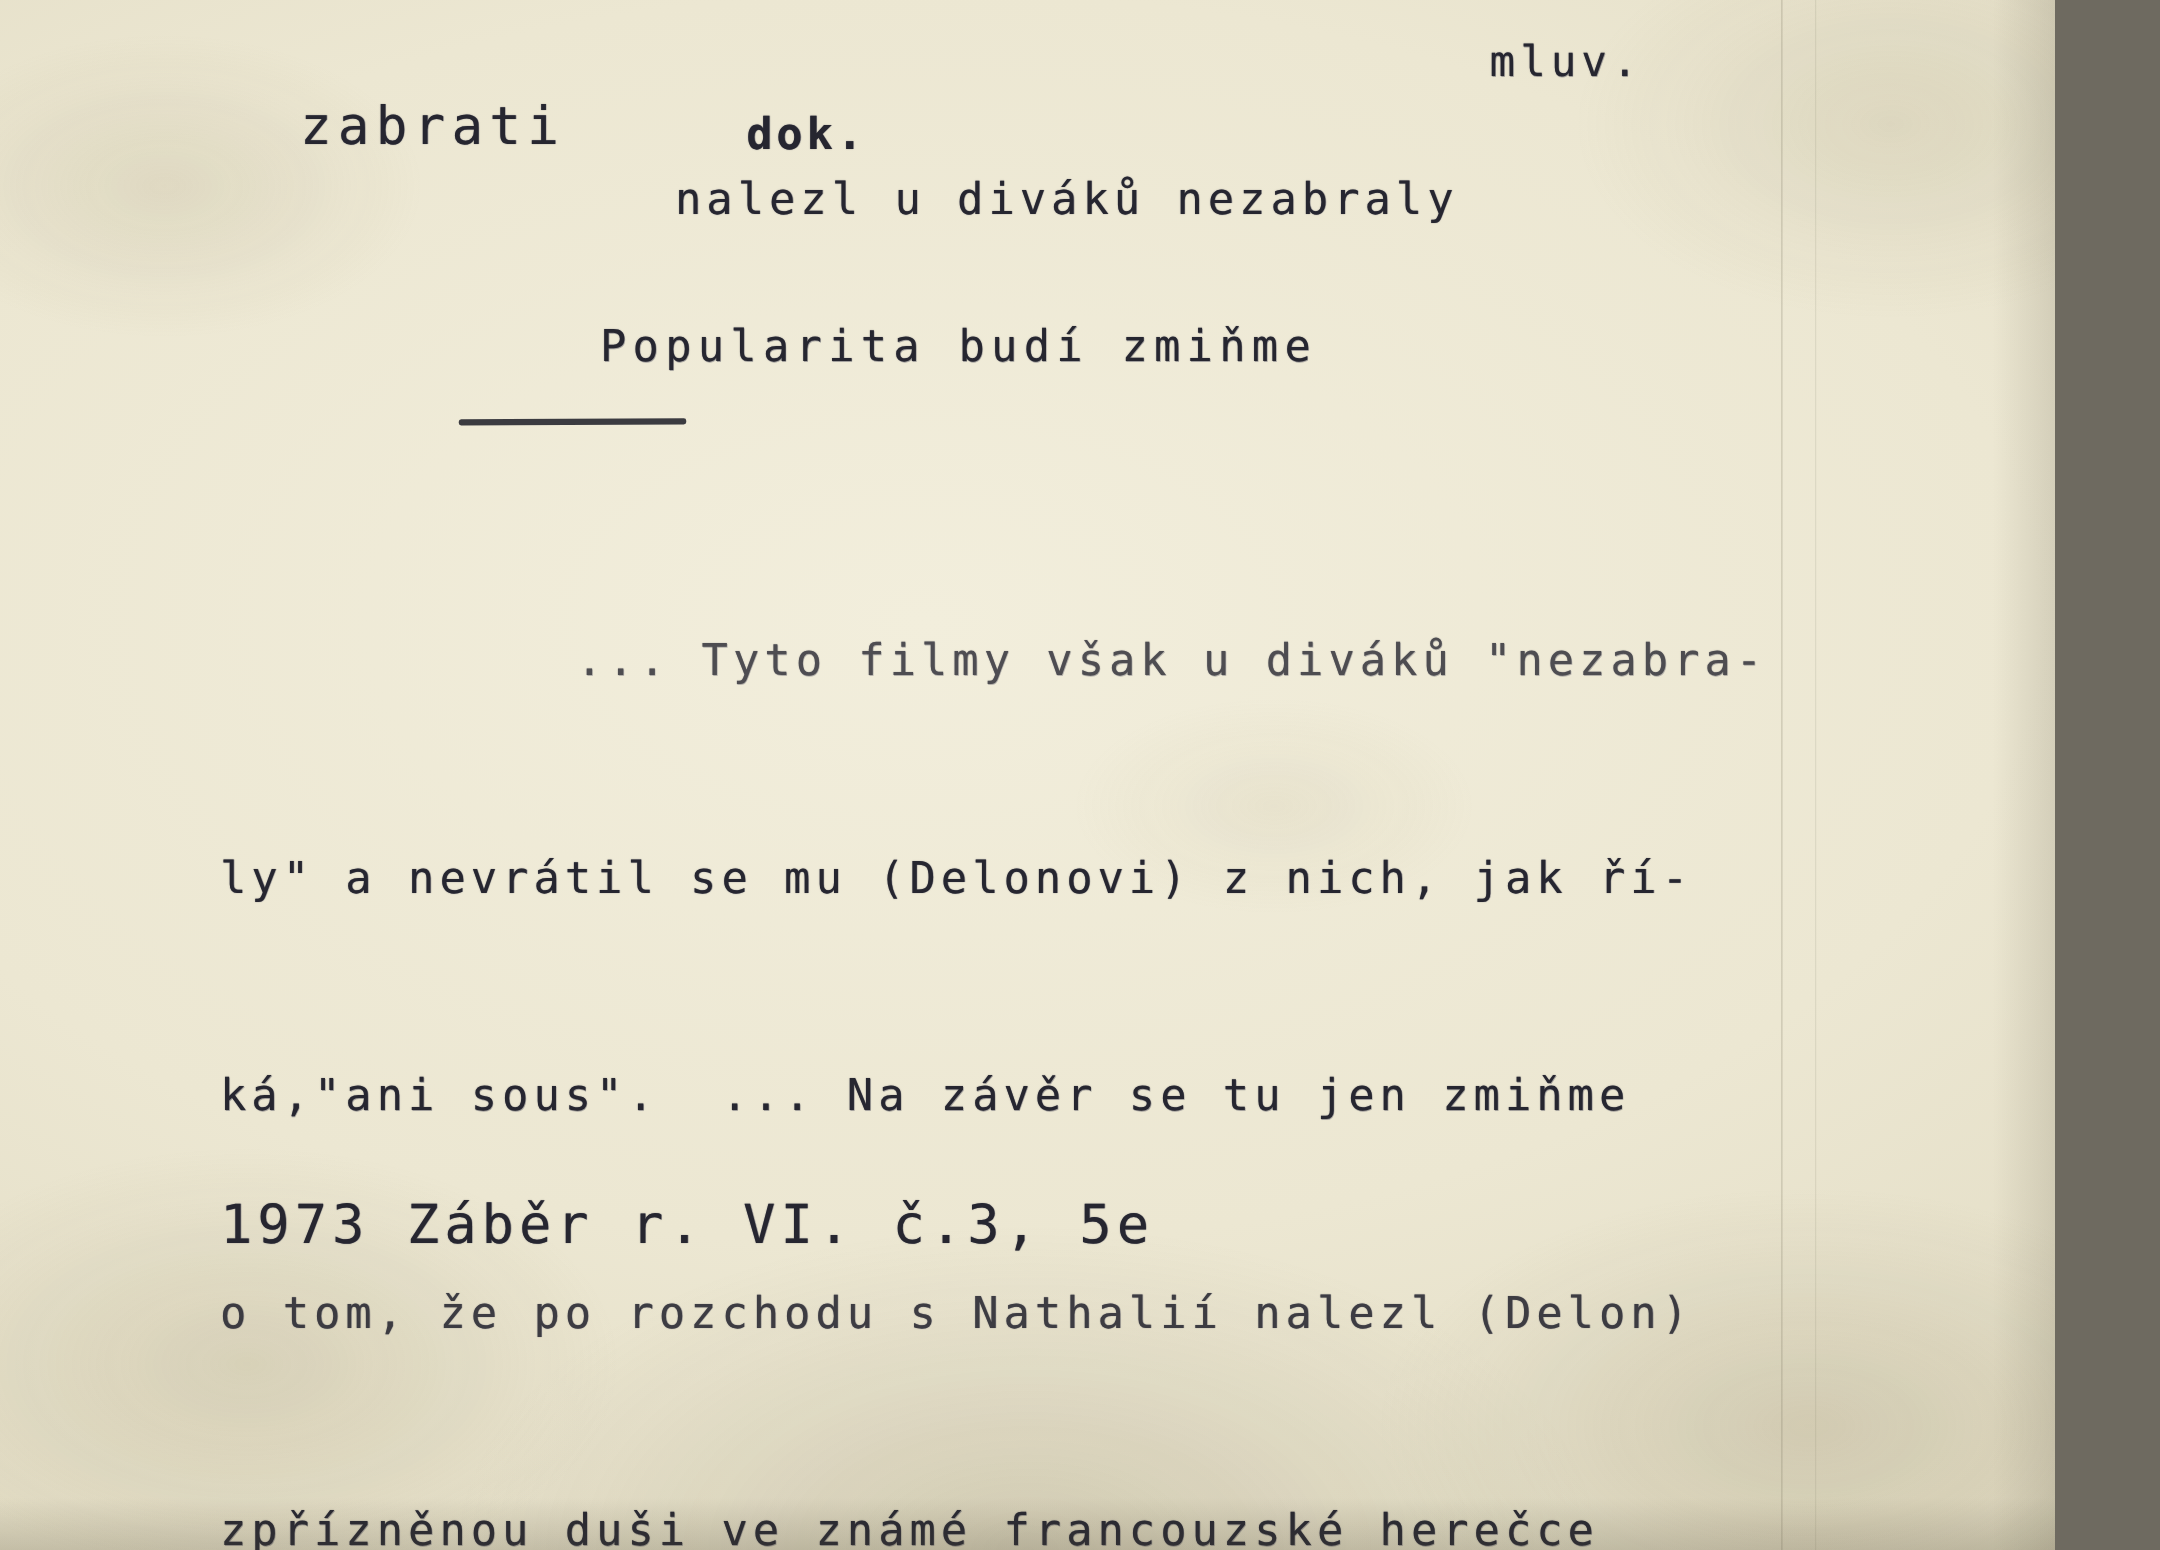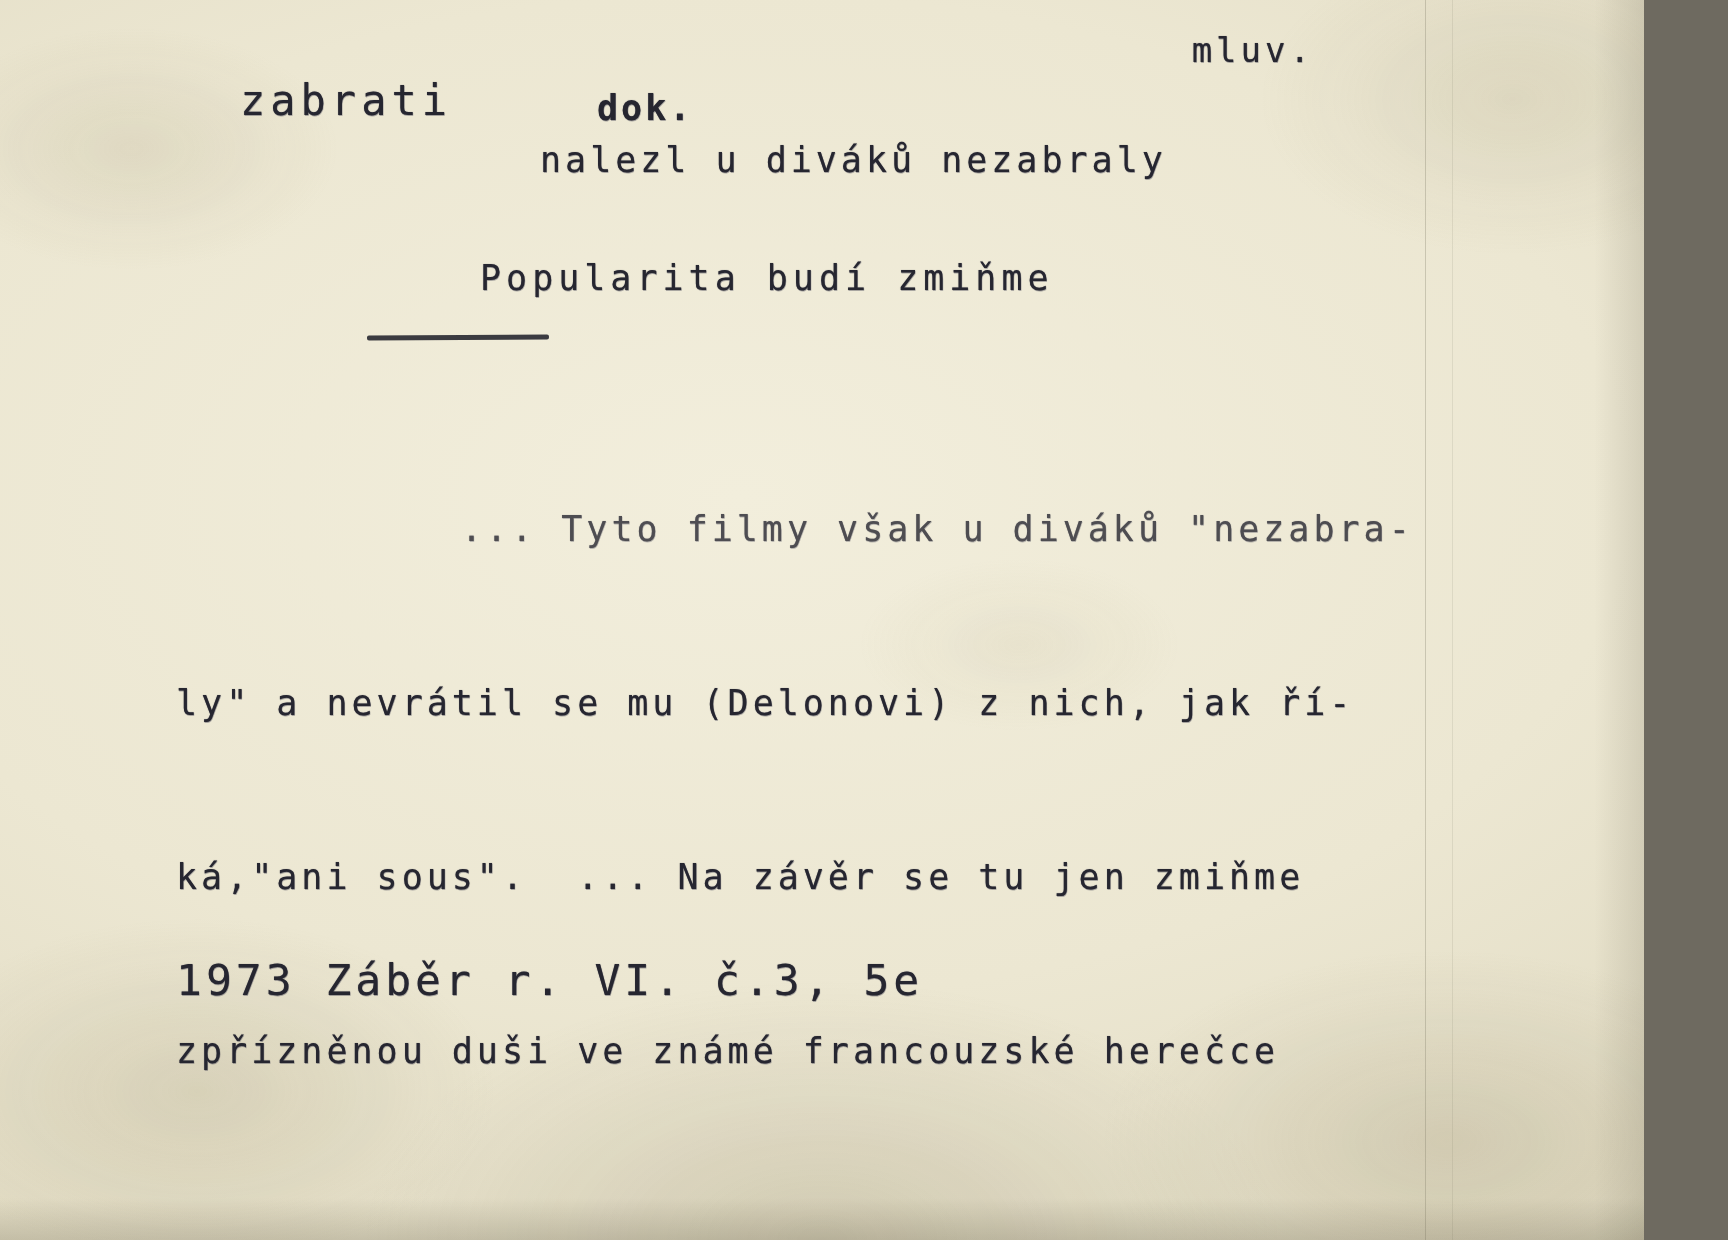--- a/index.html
+++ b/index.html
@@ -161,20 +161,21 @@
 
   <div class="typed example">nalezl u diváků nezabraly</div>
 
   <div class="typed title">Popularita budí zmiňme</div>
   <div class="title-underline"></div>
 
   <div class="typed quote">
     <span class="ln indent fade-1">... Tyto filmy však u diváků "nezabra-</span>
     <span class="ln">ly" a nevrátil se mu (Delonovi) z nich, jak ří-</span>
     <span class="ln">ká,"ani sous".  ... Na závěr se tu jen zmiňme</span>
+    <span class="ln fade-2">o tom, že po rozchodu s Nathalií nalezl (Delon)</span>
     <span class="ln">zpřízněnou duši ve známé francouzské herečce</span>
     
     
     
   </div>
 
   <div class="typed src">1973 Záběr r. VI. č.3, 5e</div>
 
   <div class="edge-right"></div>
   <div class="edge-bottom"></div>

